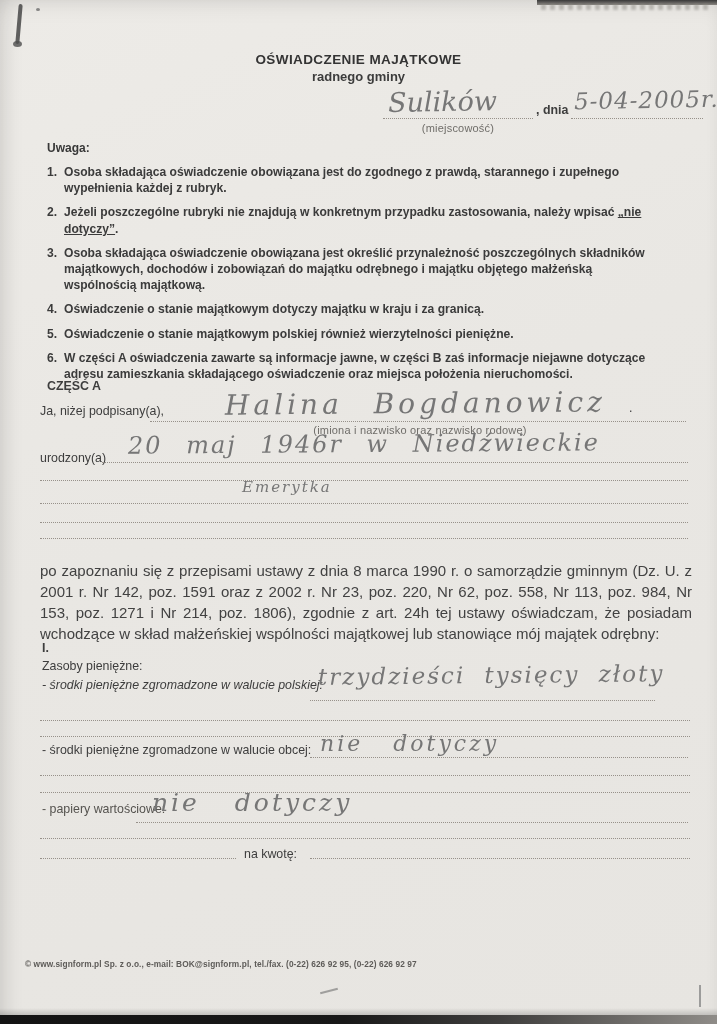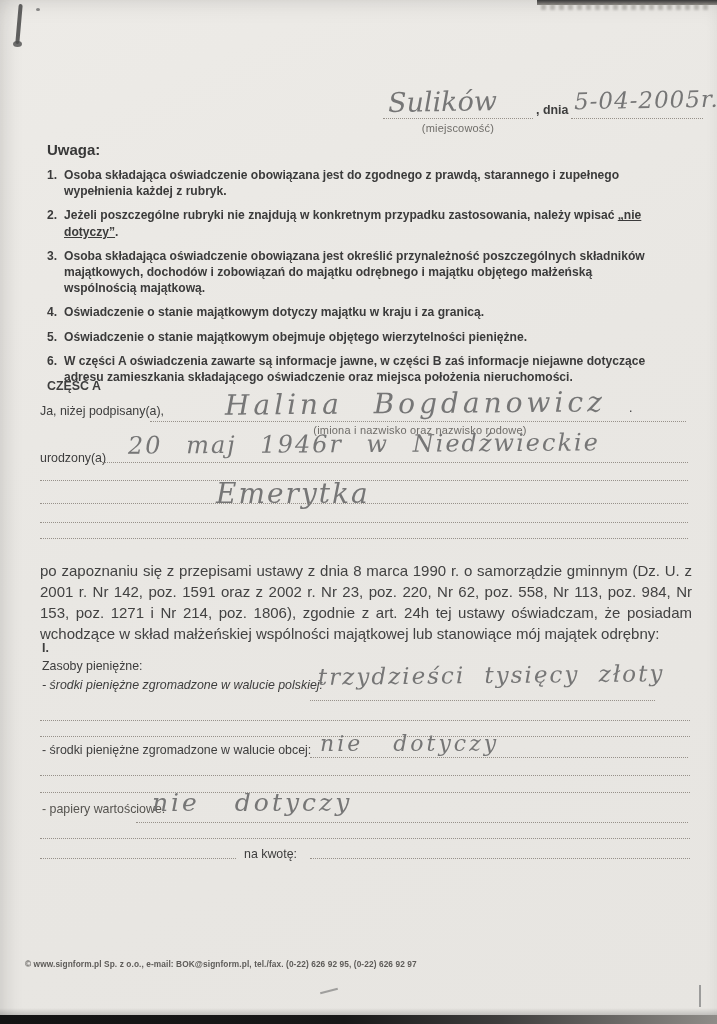--- a/index.html
+++ b/index.html
@@ -38,21 +38,21 @@
   .hw {
     font-family: "DejaVu Serif", serif;
     font-style: italic;
     color: #767676;
     white-space: nowrap;
     line-height: 1;
   }
 
   
   .notice { top: 141px; left: 47px; width: 606px; }
-  .notice-label { font-size: 15px; font-weight: bold; margin-bottom: 9px; color: #383838; }
+  .notice-label { font-size: 12px; font-weight: bold; margin-bottom: 9px; color: #383838; }
   .note { display: flex; margin-bottom: 8px; font-size: 12.1px; font-weight: bold;
           line-height: 16.2px; color: #3b3b3b; }
   .note .num { flex: 0 0 17px; }
   .note u { text-decoration: underline; }
 
   .legal { top: 560px; left: 40px; width: 652px; font-size: 15px;
            line-height: 21px; text-align: justify; color: #424242; }
 
   .footer { top: 959px; left: 25px; font-size: 8.3px; color: #5d5b58; letter-spacing: .1px; font-weight: bold; }
 
@@ -84,20 +84,22 @@
   <div class="abs staple"></div>
   <div class="abs staple-blob"></div>
   <div class="abs speck"></div>
   <div class="abs top-strip"></div>
   <div class="abs top-strip-haze"></div>
   <div class="abs bottom-shadow"></div>
   <div class="abs bottom-band"></div>
   <div class="abs smudge"></div>
   <div class="abs edge-mark"></div>
 
+  <div class="abs title">OŚWIADCZENIE MAJĄTKOWE</div>
+  <div class="abs subtitle">radnego gminy</div>
 
   <div class="abs hw" style="left:388px; top:88px; font-size:27px; transform:rotate(-1deg);">Sulików</div>
   <div class="abs dotline" style="left:383px; top:118px; width:150px;"></div>
   <div class="abs caption" style="left:383px; top:122px; width:150px; text-align:center;">(miejscowość)</div>
   <div class="abs print bold" style="left:536px; top:103px;">, dnia</div>
   <div class="abs hw" style="left:574px; top:89px; font-size:23px; letter-spacing:1px; transform:rotate(-1deg);">5-04-2005r.</div>
   <div class="abs dotline" style="left:571px; top:118px; width:132px;"></div>
 
   <div class="abs notice">
     <div class="notice-label">Uwaga:</div>
@@ -112,21 +114,21 @@
     <div class="note">
       <span class="num">3.</span>
       <span>Osoba składająca oświadczenie obowiązana jest określić przynależność poszczególnych składników majątkowych, dochodów i zobowiązań do majątku odrębnego i majątku objętego małżeńską wspólnością majątkową.</span>
     </div>
     <div class="note">
       <span class="num">4.</span>
       <span>Oświadczenie o stanie majątkowym dotyczy majątku w kraju i za granicą.</span>
     </div>
     <div class="note">
       <span class="num">5.</span>
-      <span>Oświadczenie o stanie majątkowym obejmuje objętego wierzytelności pieniężne.</span>
+      <span>Oświadczenie o stanie majątkowym polskiej również wierzytelności pieniężne.</span>
     </div>
     <div class="note">
       <span class="num">6.</span>
       <span>W części A oświadczenia zawarte są informacje jawne, w części B zaś informacje niejawne dotyczące adresu zamieszkania składającego oświadczenie oraz miejsca położenia nieruchomości.</span>
     </div>
   </div>
 
   <div class="abs print bold" style="left:47px; top:379px;">CZĘŚĆ A</div>
 
   <div class="abs print" style="left:40px; top:404px;">Ja, niżej podpisany(a),</div>
@@ -134,21 +136,21 @@
   <div class="abs hw" style="left:225px; top:390px; font-size:28px; letter-spacing:4px; word-spacing:18px; transform:rotate(-.5deg);">Halina Bogdanowicz</div>
   <div class="abs print" style="left:629px; top:401px;">.</div>
   <div class="abs caption" style="left:255px; top:424px; width:330px; text-align:center;">(imiona i nazwisko oraz nazwisko rodowe)</div>
 
   <div class="abs print" style="left:40px; top:444px;margin-top:7px;">urodzony(a)</div>
   <div class="abs dotline" style="left:102px; top:462px; width:586px;"></div>
   <div class="abs hw" style="left:128px; top:432px; font-size:24px; letter-spacing:2px; word-spacing:14px; transform:rotate(-.4deg);">20 maj 1946r  w  Niedźwieckie</div>
 
   <div class="abs dotline" style="left:40px; top:480px; width:648px;"></div>
 
-  <div class="abs hw" style="left:216px; top:480px; font-size:28px; letter-spacing:2px;">Emerytka</div>
+  <div class="abs hw" style="left:242px; top:480px; font-size:15px; letter-spacing:2px;">Emerytka</div>
   <div class="abs dotline" style="left:40px; top:503px; width:648px;"></div>
   <div class="abs dotline" style="left:40px; top:522px; width:648px;"></div>
   <div class="abs dotline" style="left:40px; top:538px; width:648px;"></div>
 
   <div class="abs legal">po zapoznaniu się z przepisami ustawy z dnia 8 marca 1990 r. o samorządzie gminnym (Dz. U. z 2001 r. Nr 142, poz. 1591 oraz z 2002 r. Nr 23, poz. 220, Nr 62, poz. 558, Nr 113, poz. 984, Nr 153, poz. 1271 i Nr 214, poz. 1806), zgodnie z art. 24h tej ustawy oświadczam, że posiadam wchodzące w skład małżeńskiej wspólności majątkowej lub stanowiące mój majątek odrębny:</div>
 
   <div class="abs print bold" style="left:42px; top:641px;">I.</div>
   <div class="abs print" style="left:42px; top:659px;">Zasoby pieniężne:</div>
 
   <div class="abs print" style="left:42px; top:678px;font-style:italic;">- środki pieniężne zgromadzone w walucie polskiej:</div>

